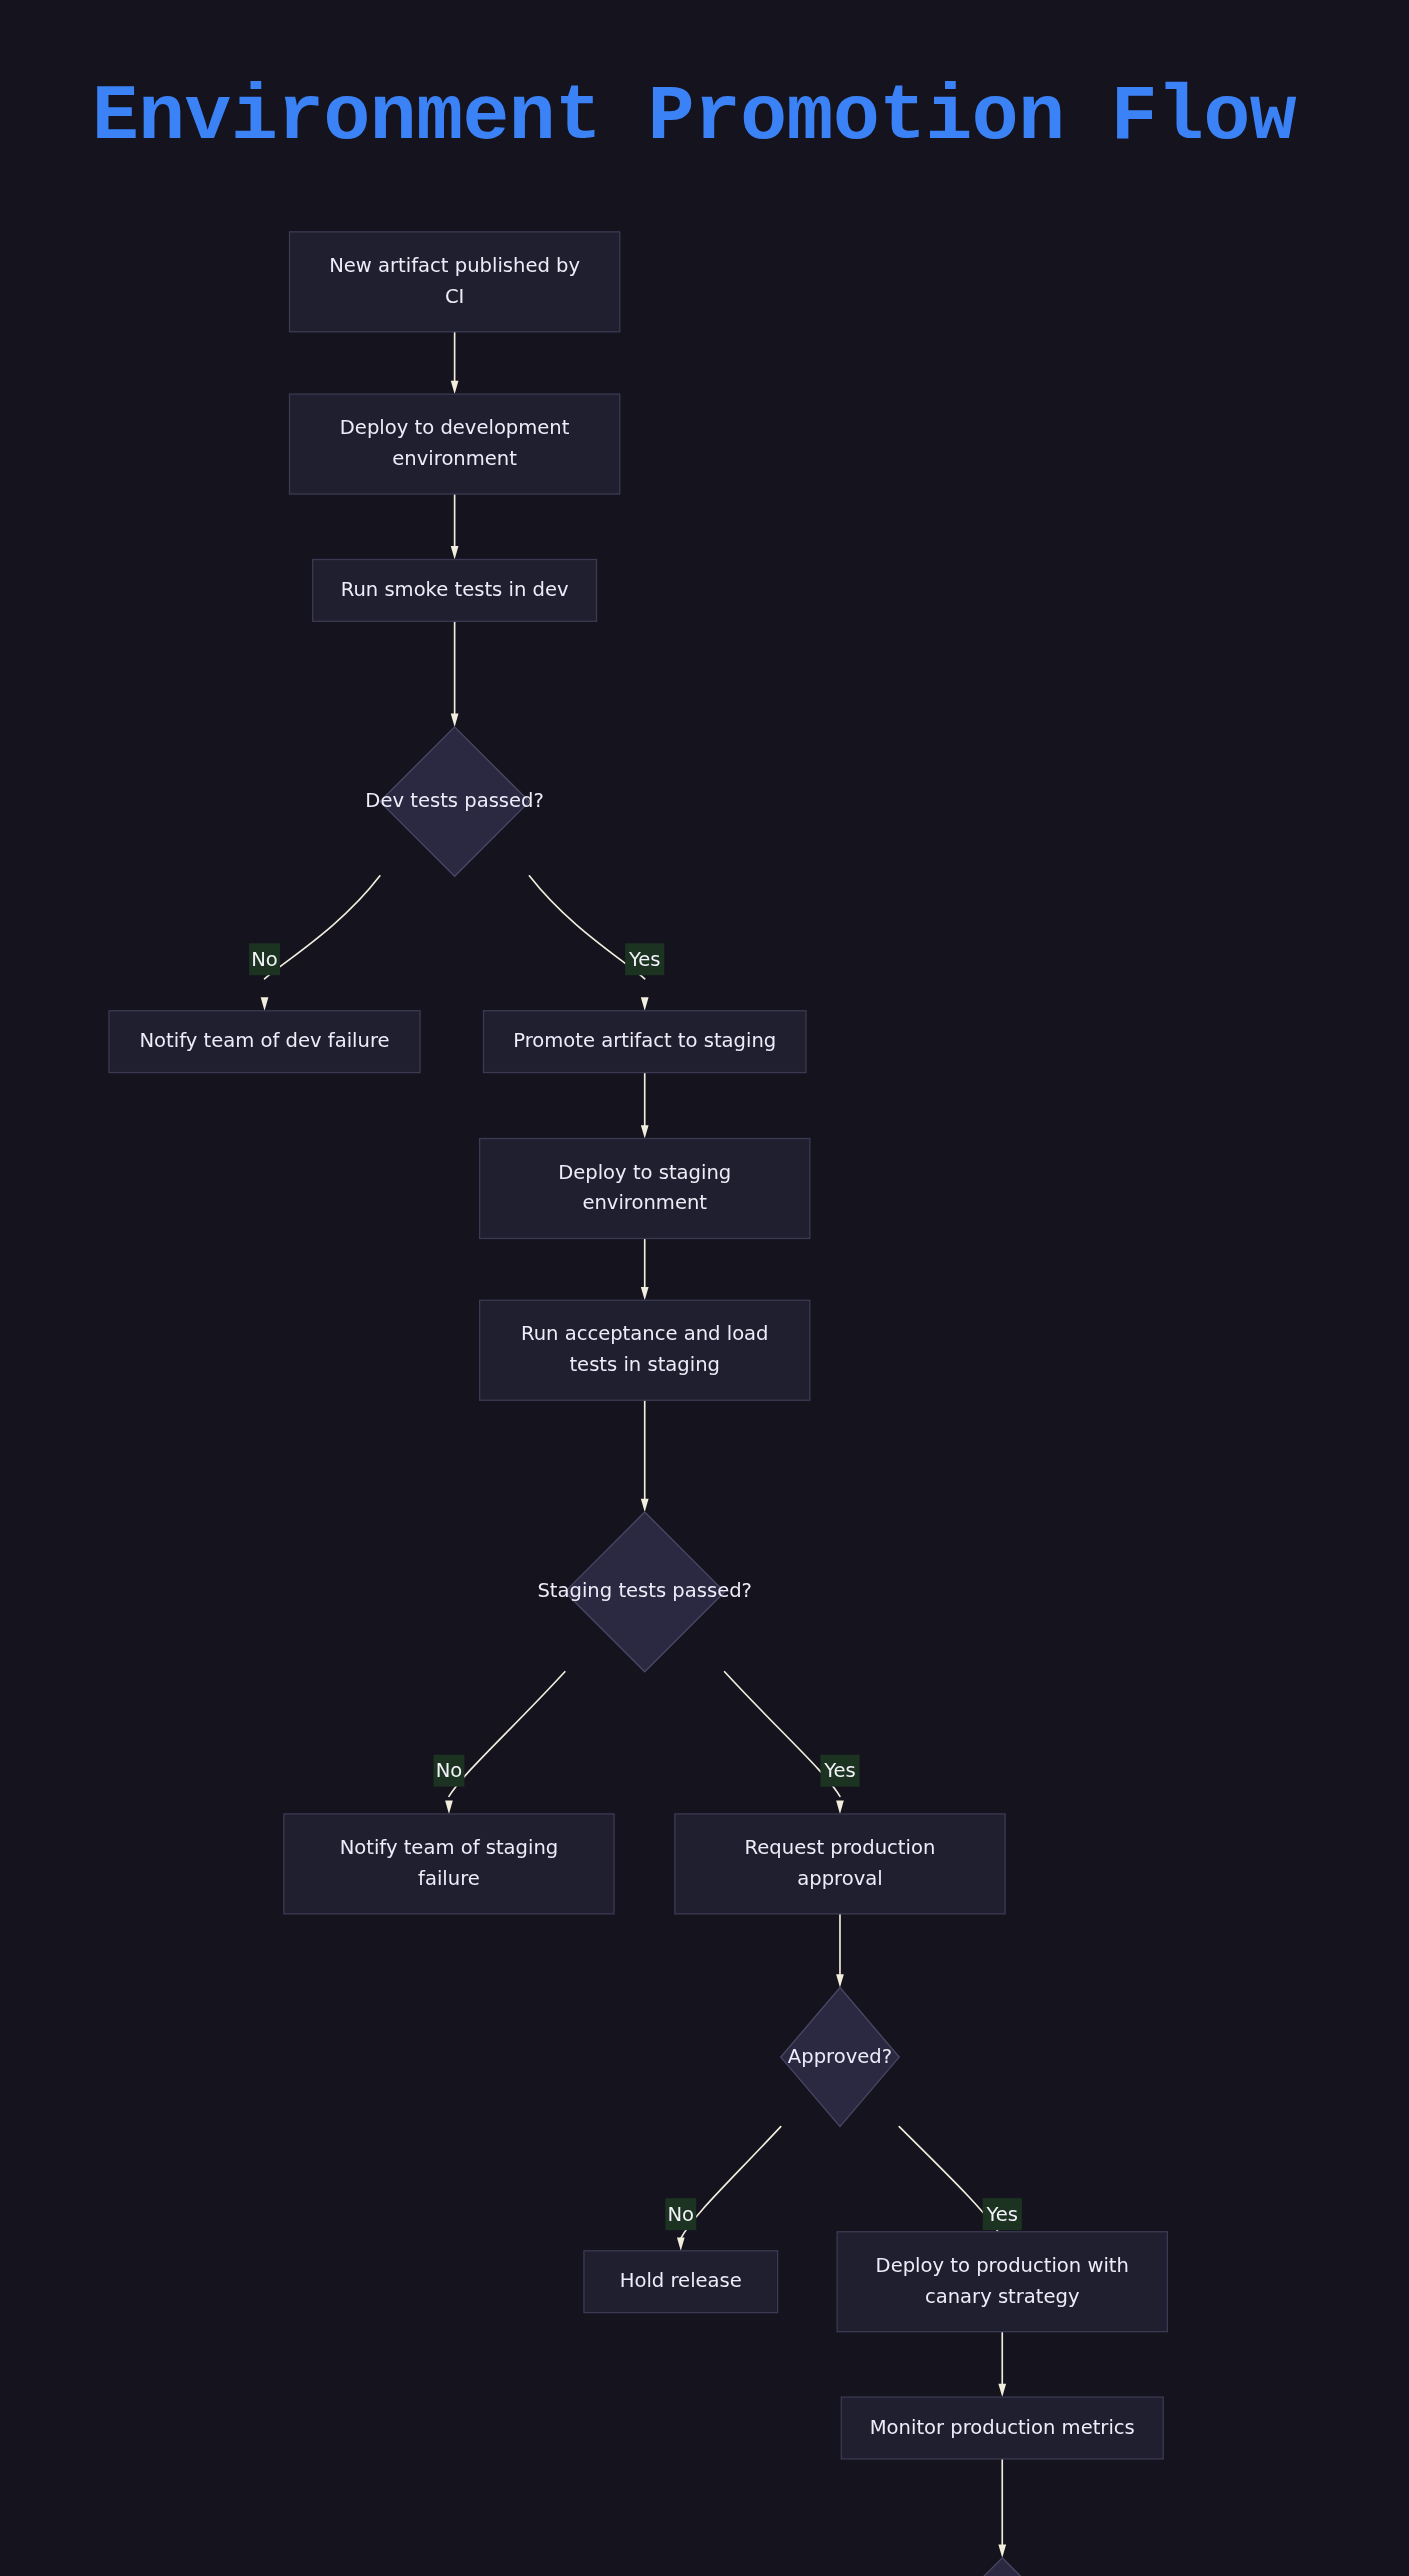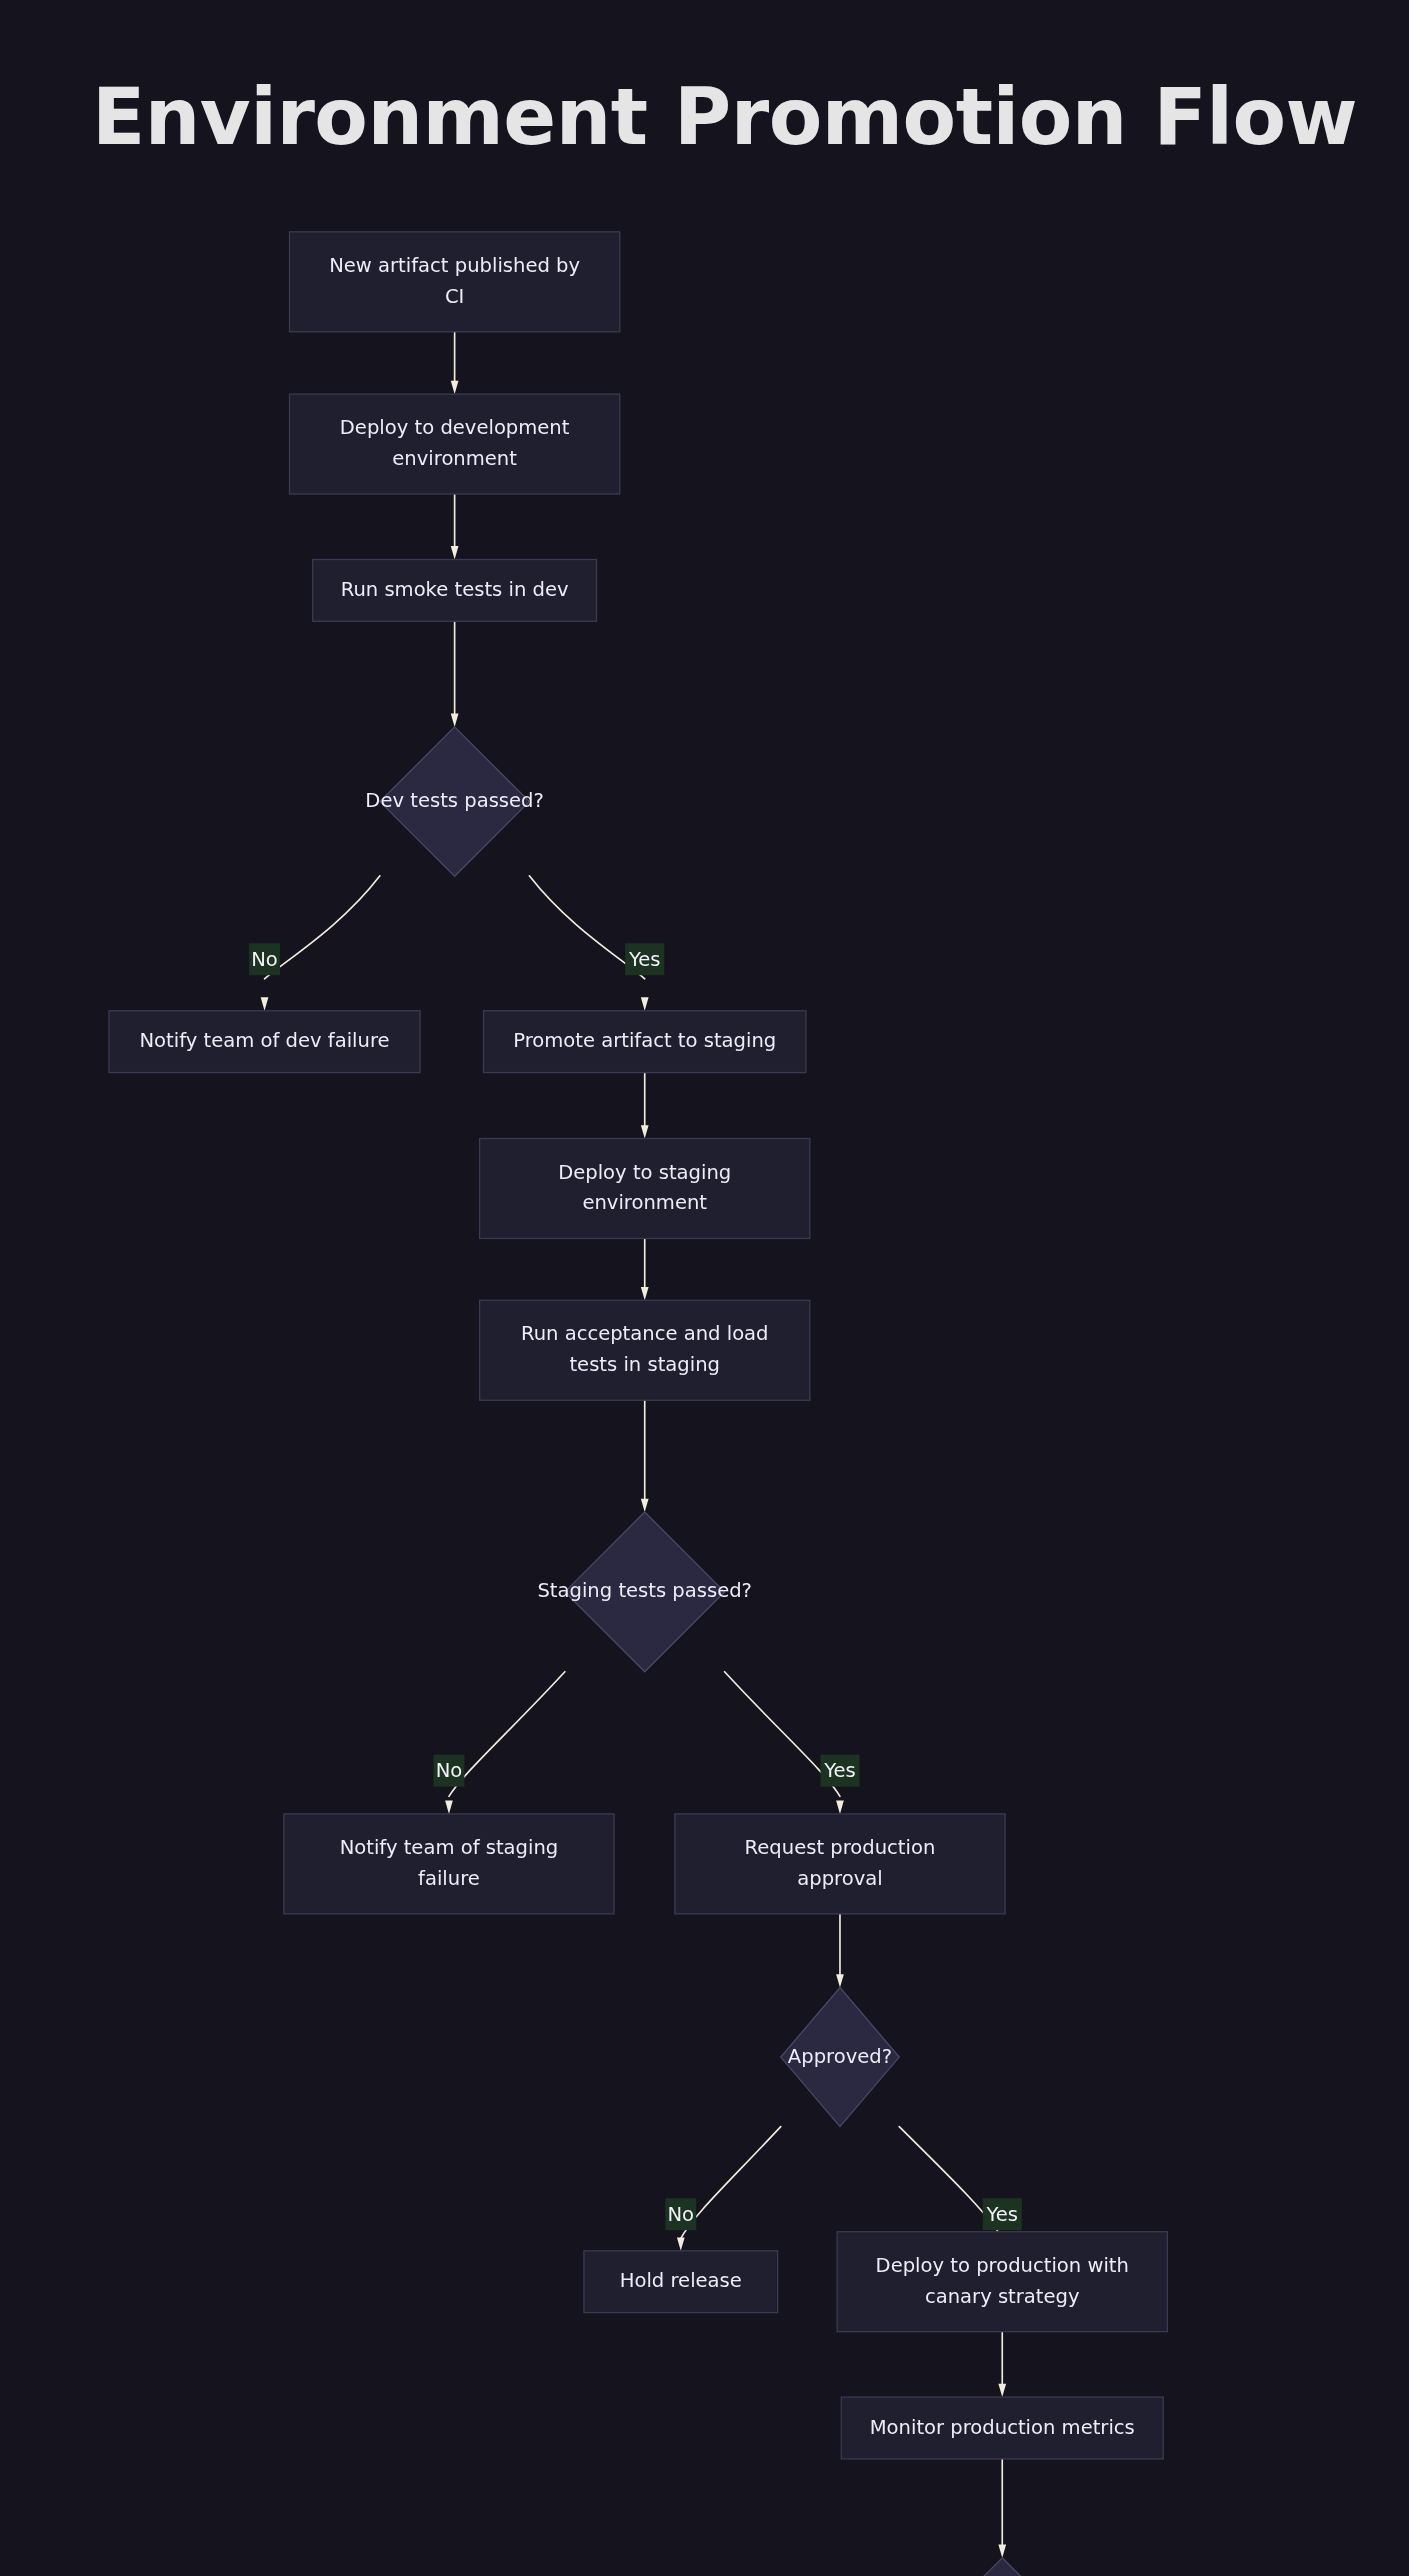--- a/index.html
+++ b/index.html
@@ -25,23 +25,24 @@
   }
 
   
   .chart-title {
     position: absolute;
     left: 92px;
     top: 78px;
     font-size: 78px;
     font-weight: 700;
     letter-spacing: -0.5px;
-    color: #e5e5e5;
+    color: #3b82f6;
     line-height: 1.0;
     white-space: nowrap;
+    font-family: Liberation Mono, monospace;
   }
 
   
   #graph {
     position: absolute;
     left: 0;
     top: 0;
     width: 1410px;
     height: 3090px;
     overflow: visible;

